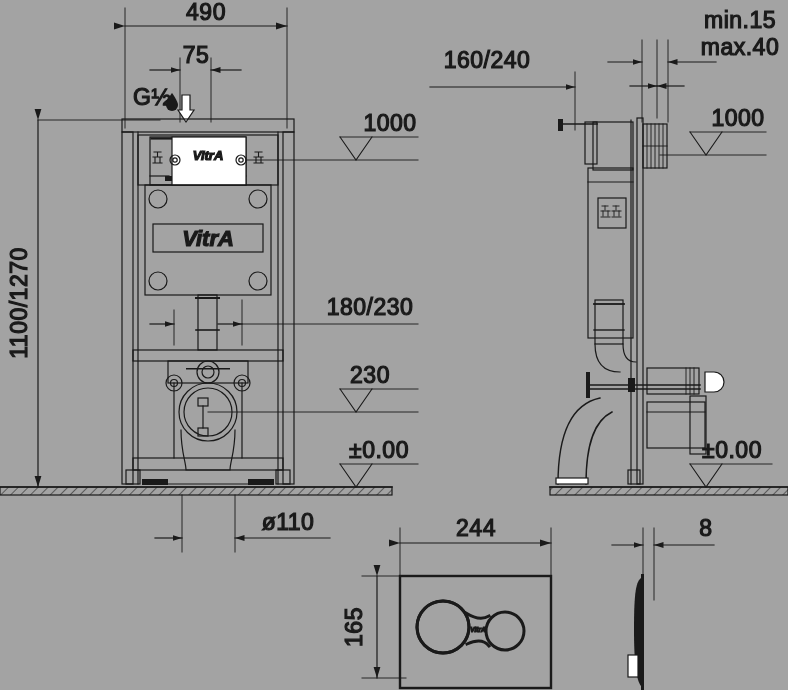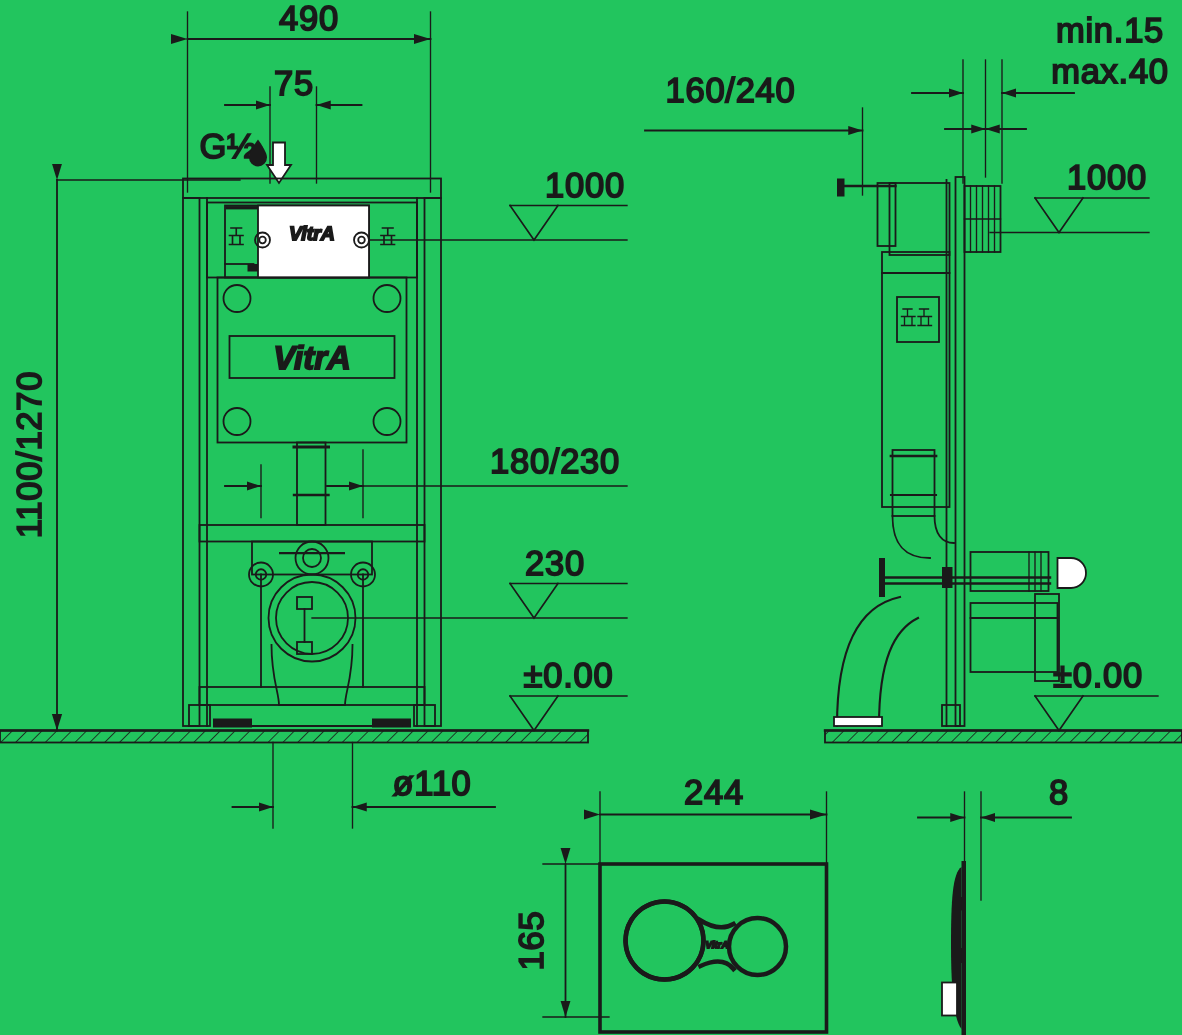--- a/index.html
+++ b/index.html
@@ -1,18 +1,18 @@
 <!DOCTYPE html>
 <html><head>
 <meta charset="utf-8">
 <style>
   html,body{margin:0;padding:0;background:#ffffff;}
   body{width:788px;height:690px;overflow:hidden;
        font-family:"Liberation Sans","DejaVu Sans",sans-serif;}
-  #sheet{position:relative;width:788px;height:690px;background:#22c55e;text-decoration:underline;}
+  #sheet{position:relative;width:788px;height:690px;background:#a3a3a3;text-decoration:underline;}
   svg{display:block;}
   text{font-family:"Liberation Sans","DejaVu Sans",sans-serif;fill:#1a1a1a;}
   .dimtxt{font-size:23px;letter-spacing:0.5px;}
   .brand{font-size:13px;font-style:italic;font-weight:bold;}
   .brandbig{font-size:22px;font-weight:bold;font-style:italic;}
   .brandtiny{font-size:6.5px;font-weight:bold;font-style:italic;}
 </style>
 </head>
 <body>
 

